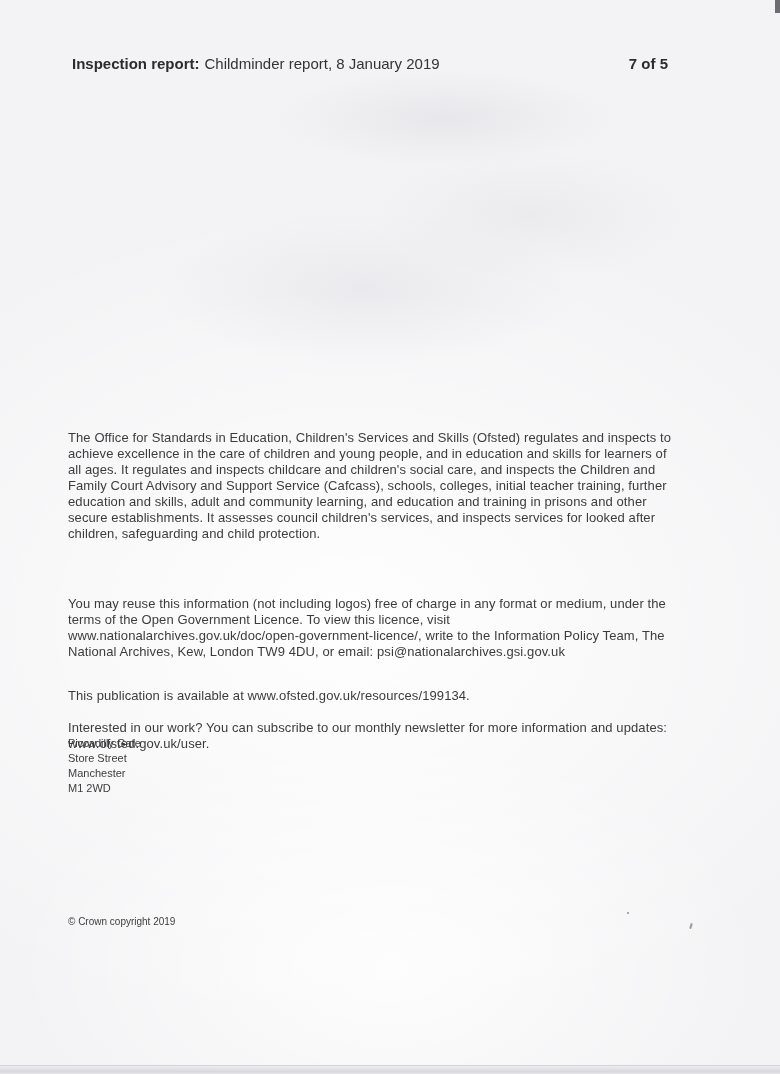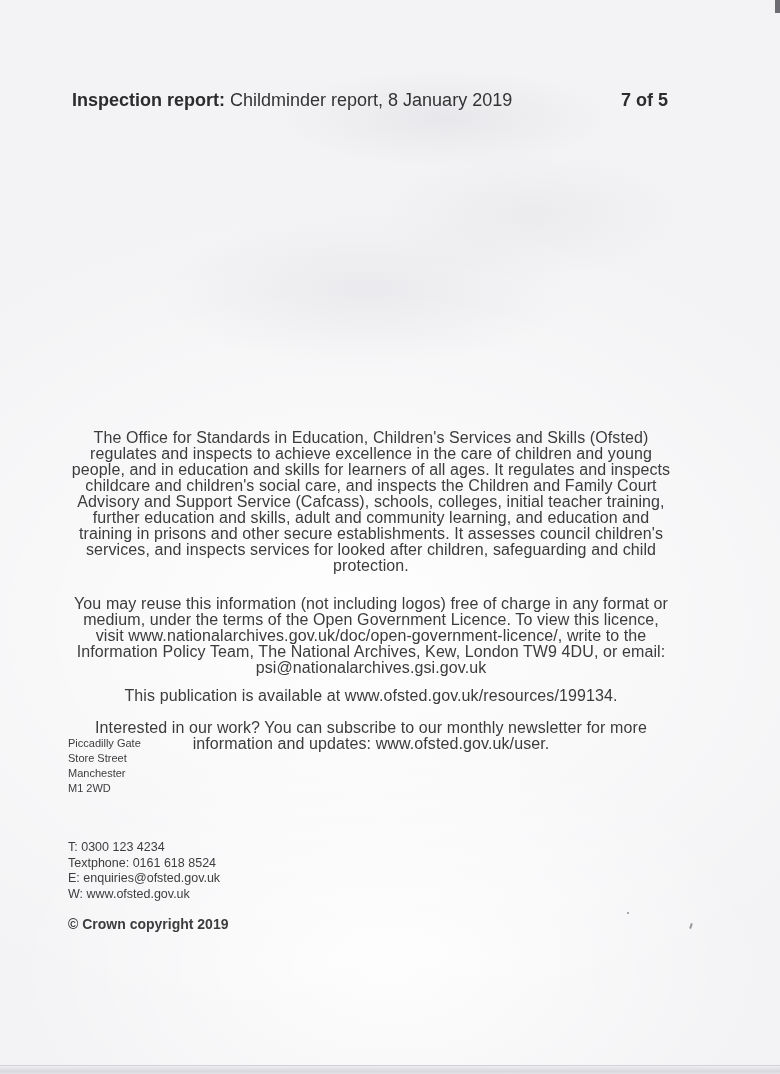--- a/index.html
+++ b/index.html
@@ -10,33 +10,33 @@
     background-image:
       radial-gradient(ellipse 240px 70px at 57% 11%, rgba(205,205,213,0.30), transparent 70%),
       radial-gradient(ellipse 300px 110px at 47% 27%, rgba(206,206,214,0.28), transparent 70%),
       radial-gradient(ellipse 220px 90px at 68% 20%, rgba(208,208,216,0.22), transparent 70%),
       radial-gradient(ellipse 760px 560px at 45% 58%, rgba(255,255,255,0.95), transparent 75%),
       radial-gradient(ellipse 500px 300px at 50% 90%, rgba(255,255,255,0.85), transparent 75%);
   }
   .header{
     position:absolute;top:56px;left:72px;right:112px;
     display:flex;justify-content:space-between;align-items:flex-start;
-    font-size:18px;line-height:16px;color:#333335;margin-top:36px;
+    font-size:15px;line-height:16px;color:#333335;
   }
   .header .bold{font-weight:bold;color:#2c2c2e;}
   .header .rest{margin-left:5px;}
   .page-num{font-weight:bold;color:#2c2c2e;white-space:nowrap;}
   .para{
     position:absolute;left:68px;width:606px;margin:0;
-    font-size:16px;line-height:16px;letter-spacing:0.1px;color:#3c3c3e;text-align:center;
+    font-size:13px;line-height:16px;letter-spacing:0.1px;color:#3c3c3e;
   }
   .p1{top:430px}.p2{top:566px}.p3{top:596px}.p4{top:688px}.p5{top:720px}
   .address{position:absolute;left:68px;top:736px;font-size:11px;line-height:15px;}
   .contact{position:absolute;left:68px;top:840px;font-size:12.5px;line-height:15.5px;}
-  .copyright{position:absolute;left:68px;top:916px;font-size:14px;font-weight:bold;}
+  .copyright{position:absolute;left:68px;top:916px;font-size:10px;}
   .logo{position:absolute;left:536px;top:818px;width:200px;height:86px;}
   .logo text{font-family:"DejaVu Sans",sans-serif;}
   .edge-mark-topright{position:absolute;top:0;right:0;width:5px;height:13px;background:#53535a;opacity:.85;}
   .bottom-line{position:absolute;left:0;right:0;bottom:8px;height:1px;background:#d2d2d8;}
   .bottom-band{position:absolute;left:0;right:0;bottom:0;height:8px;
     background:linear-gradient(#eeeef1, #d8d8dd 70%, #e6e6ea);}
   .speck-a{position:absolute;left:627px;top:912px;width:2px;height:2px;background:#8d8d94;border-radius:50%;}
   .speck-b{position:absolute;left:690px;top:923px;width:2px;height:6px;background:#97979e;transform:rotate(18deg);border-radius:1px;}
 </style>
 </head>
@@ -56,26 +56,20 @@
   <p class="para p4">This publication is available at www.ofsted.gov.uk/resources/199134.</p>
   <p class="para p5">Interested in our work? You can subscribe to our monthly newsletter for more information and updates: www.ofsted.gov.uk/user.</p>
 
   <div class="address">
     <div>Piccadilly Gate</div>
     <div>Store Street</div>
     <div>Manchester</div>
     <div>M1 2WD</div>
   </div>
 
-  <div class="contact">
-    <div>T: 0300 123 4234</div>
-    <div>Textphone: 0161 618 8524</div>
-    <div>E: enquiries@ofsted.gov.uk</div>
-    <div>W: www.ofsted.gov.uk</div>
-  </div>
 
   <div class="copyright">© Crown copyright 2019</div>
 
 
   <div class="edge-mark-topright"></div>
   <div class="speck-a"></div>
   <div class="speck-b"></div>
   <div class="bottom-line"></div>
   <div class="bottom-band"></div>
 

